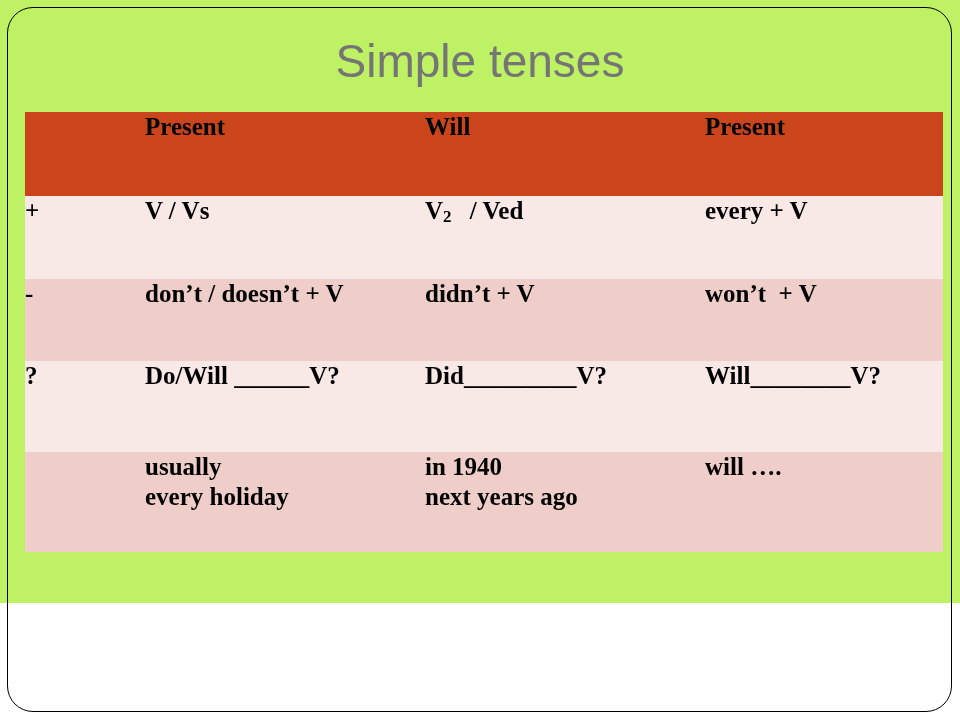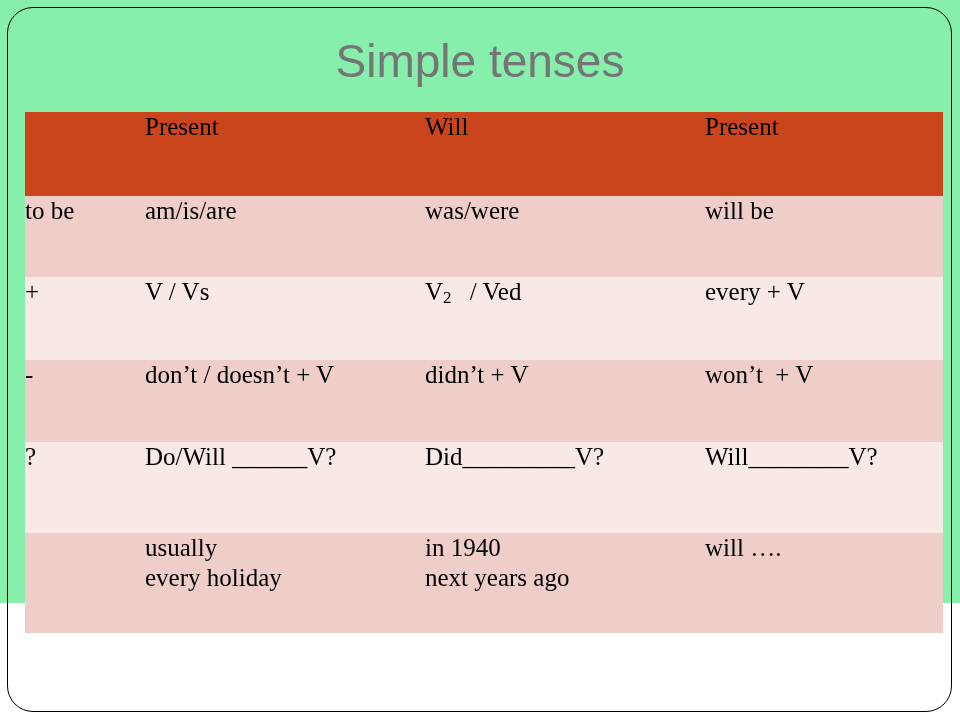--- a/index.html
+++ b/index.html
@@ -12,21 +12,21 @@
     width: 960px;
     height: 720px;
     font-family: "Liberation Serif", serif;
     overflow: hidden;
   }
 
   #slide {
     position: relative;
     width: 960px;
     height: 603px;
-    background: #86efac;
+    background: #bef264;
     box-sizing: border-box;
   }
 
   
   #slide-frame {
     position: absolute;
     left: 7px;
     top: 7px;
     width: 945px;
     height: 705px;
@@ -67,21 +67,21 @@
   #tense-table th,
   #tense-table td {
     padding: 0;
     margin: 0;
     border: 0;
     vertical-align: top;
     text-align: left;
     font-size: 25px;
     line-height: 30px;
     color: #000000;
-    font-weight: normal;
+    font-weight: bold;
   }
 
   
   tr.head-row { background: #CA451B; height: 84px; }
   tr.head-row th {
     color: #ffffff;
     font-weight: bold;
     font-size: 26px;
     padding-top: 12px;
     padding-left: 0px;
@@ -132,26 +132,20 @@
     <thead>
       <tr class="head-row">
         <th class="pad-cell"></th>
         <th>Present</th>
         <th>Will</th>
         <th>Present</th>
       </tr>
     </thead>
     <tbody>
 
-      <tr class="band-dark r-tobe">
-        <td class="lbl">to be</td>
-        <td class="cell">am/is/are</td>
-        <td class="cell">was/were</td>
-        <td class="cell">will be</td>
-      </tr>
 
       <tr class="band-light r-plus">
         <td class="lbl">+</td>
         <td class="cell">V / Vs</td>
         <td class="cell"><span>V</span><span class="sub">2</span><span class="nb"> / Ved</span></td>
         <td class="cell">every + V</td>
       </tr>
 
       <tr class="band-dark r-neg">
         <td class="lbl">-</td>

